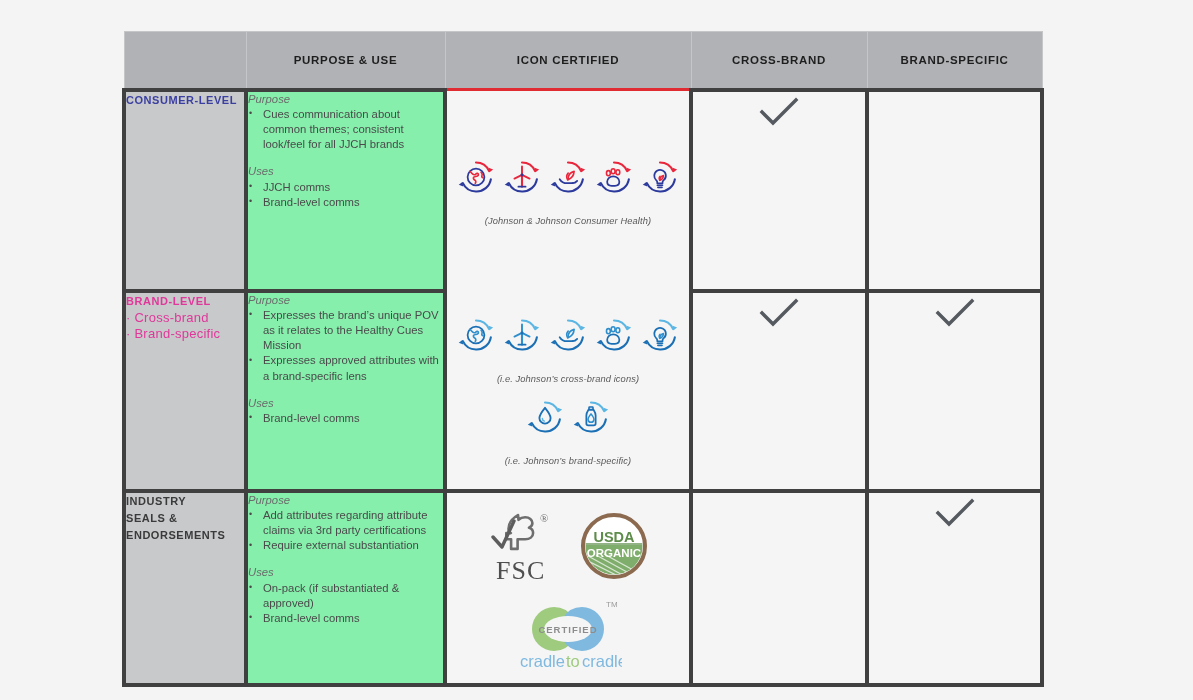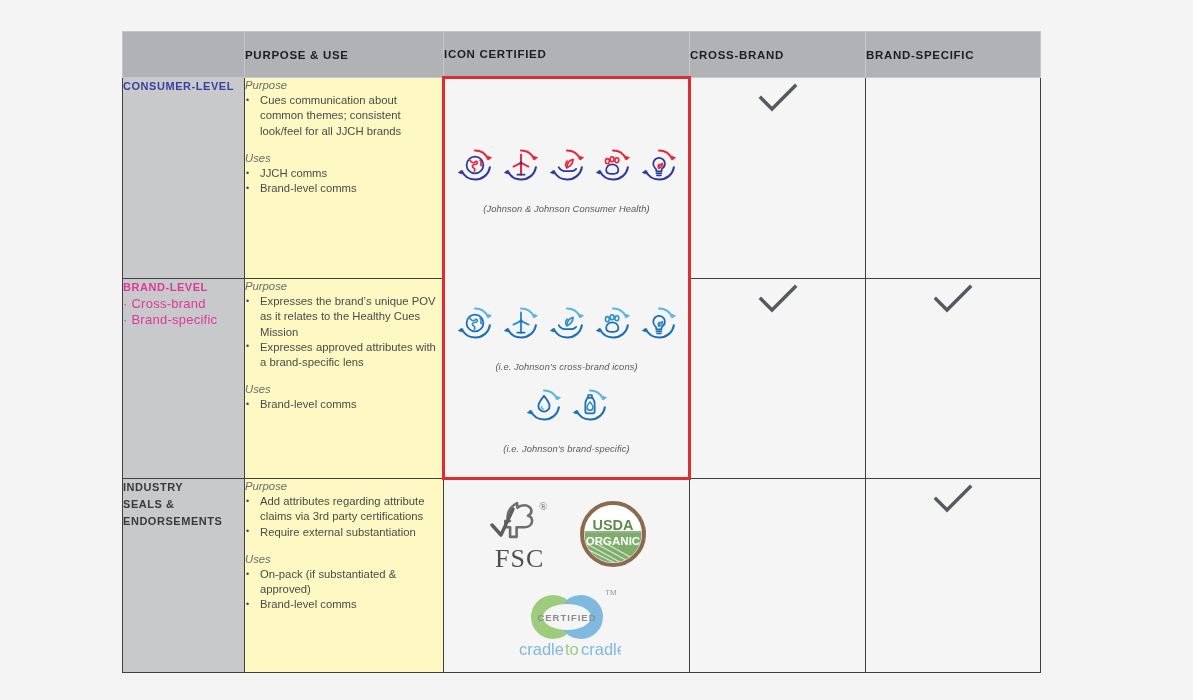--- a/index.html
+++ b/index.html
@@ -11,39 +11,39 @@
   }
   .page { position: relative; width: 1193px; height: 700px; background: #f4f4f4; }
 
   .matrix {
     position: absolute;
     left: 122px; top: 31px;
     width: 918px; height: 641px;
     border-collapse: collapse;
     table-layout: fixed;
   }
-  .matrix td, .matrix th { border: 1px solid #404040; vertical-align: top; padding: 0; }
+  .matrix td, .matrix th { border: 4px solid #404040; vertical-align: top; padding: 0; }
 
   
   col.c-label   { width: 122px; }
   col.c-purpose { width: 199px; }
   col.c-icons   { width: 246px; }
   col.c-cross   { width: 176px; }
   col.c-brand   { width: 175px; }
 
   
   .hdr th {
-    height: 46px;
+    height: 58px;
     background: #b0b2b5;
     border: 1px solid #c5c6c8;
     color: #1e1e1e;
     font-size: 11.5px;
     font-weight: bold;
     letter-spacing: 0.7px;
-    text-align: left;
+    text-align: center;
     vertical-align: middle;
   }
   .hdr th.blank { background: #b0b2b5; }
 
   
   .lbl {
     background: #c8c9cb;
     border: 1px solid #bcbdbf;
     padding: 0 0 0 9px;
     vertical-align: middle;
@@ -54,21 +54,21 @@
   .lbl .sub {
     font-size: 13px; letter-spacing: 0.25px; line-height: 16px;
   }
   .lbl.consumer .title { color: #3b3fa0; }
   .lbl.brandlevel .title,
   .lbl.brandlevel .sub { color: #e0379a; }
   .lbl.industry .title { color: #3a3a3a; }
 
   
   .purpose {
-    background: #fef9c3;
+    background: #86efac;
     border: 1px solid #dcdcdc;
     padding: 11px 10px 10px 11px;
     color: #4a4a4a;
     font-size: 11.3px;
     line-height: 15.2px;
   }
   .purpose .head { font-style: italic; color: #6b6b6b; font-size: 11.3px; }
   .purpose ul { list-style: none; margin: 0 0 0 1px; }
   .purpose li { position: relative; padding-left: 14px; }
   .purpose li::before {

